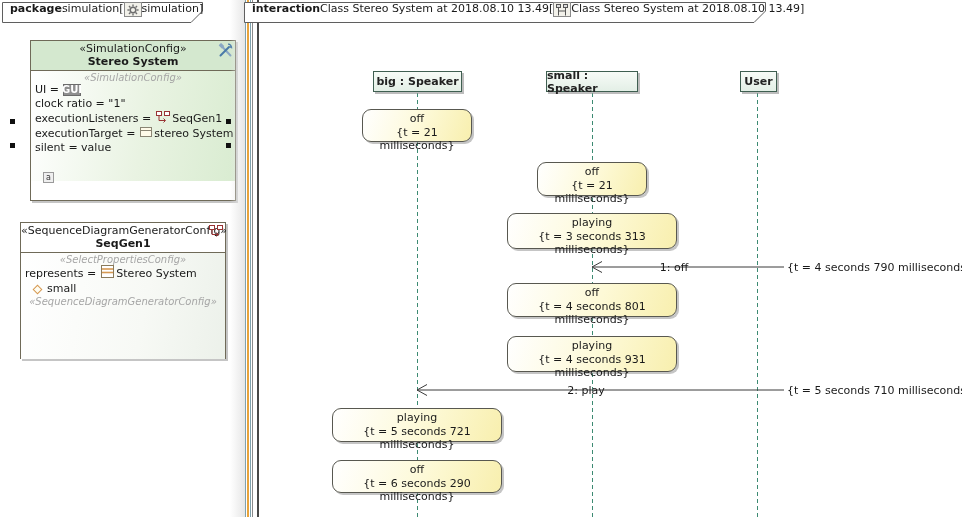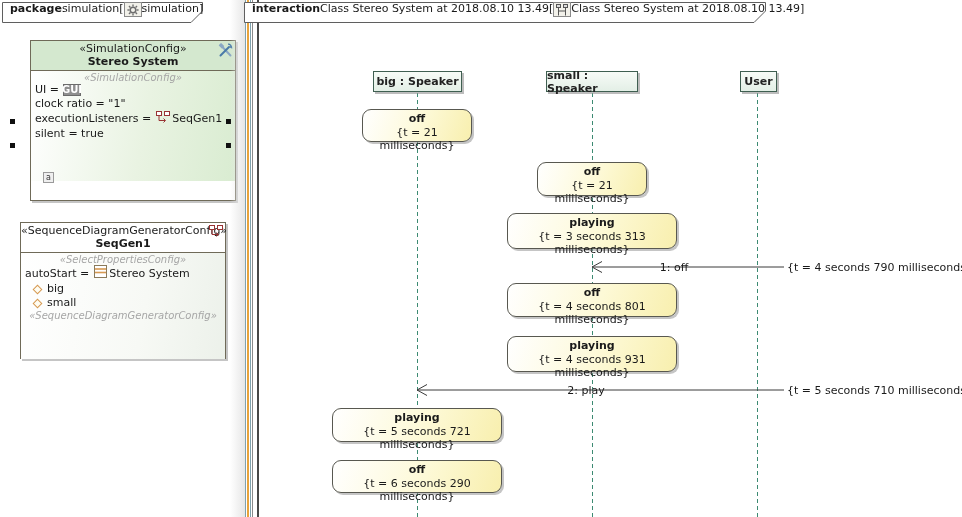--- a/index.html
+++ b/index.html
@@ -58,21 +58,21 @@
     text-align:center; color:#333; }
   
   .lifeline { position:absolute; top:93px; width:1px; height:424px;
     background:repeating-linear-gradient(to bottom,#3c8a72 0,#3c8a72 4px,transparent 4px,transparent 7px); }
   .ll-head { position:absolute; top:71px; height:21px; border:1px solid #3f5f51;
     background:linear-gradient(#f7fbf7,#e3efe6); box-shadow:2px 2px 0 rgba(145,145,145,.6);
     display:flex; align-items:center; justify-content:center; font-weight:bold; color:#222; }
   .state { position:absolute; border:1px solid #585850; border-radius:9px;
     background:linear-gradient(110deg,#ffffff 0%,#fdf9d6 55%,#f8efae 100%);
     box-shadow:2px 2px 0 rgba(140,140,140,.5); text-align:center; padding-top:2px; }
-  .state .s-name { font-weight:bold; line-height:14px; }
+  .state .s-name { font-weight:normal; line-height:14px; }
   .state .s-time { line-height:13px; }
   .msg-svg { position:absolute; }
   .msg-label { position:absolute; transform:translateX(-50%); white-space:nowrap;margin-top:10px; }
   .time-label { position:absolute; white-space:nowrap; line-height:13px; }
 </style>
 </head>
 <body>
 
 <div class="app">
 
@@ -133,21 +133,31 @@
           <span class="mini-icon">
             <svg width="14" height="12" viewBox="0 0 14 12">
               <rect x="0.5" y="0.5" width="5" height="4" fill="#fff" stroke="#993333"></rect>
               <rect x="8.5" y="0.5" width="5" height="4" fill="#fff" stroke="#993333"></rect>
               <path d="M3 5 v4.5 h6" fill="none" stroke="#993333"></path>
               <path d="M7.5 7.5 L9.5 9.5 L7.5 11.5" fill="none" stroke="#993333"></path>
             </svg>
           </span>
           <span>SeqGen1</span>
         </div>
-        <div class="prop-row">silent = true</div>
+        <div class="prop-row">
+          <span>executionTarget =</span>
+          <span class="mini-icon">
+            <svg width="12" height="10" viewBox="0 0 12 10">
+              <rect x="0.5" y="0.5" width="11" height="9" fill="#fffbe9" stroke="#8a8573"></rect>
+              <line x1="0.5" y1="3.5" x2="11.5" y2="3.5" stroke="#8a8573"></line>
+            </svg>
+          </span>
+          <span>stereo System</span>
+        </div>
+        <div class="prop-row">silent = value</div>
       </div>
       <span class="badge-a">a</span>
     </div>
 
     <div class="handle" style="left:10px;top:119px;"></div>
     <div class="handle" style="left:10px;top:143px;"></div>
     <div class="handle" style="left:226px;top:119px;"></div>
     <div class="handle" style="left:226px;top:143px;"></div>
 
     <div class="cfg-box box2">
@@ -159,33 +169,29 @@
             <rect x="0.5" y="0.5" width="5" height="4" fill="#fff" stroke="#993333"></rect>
             <rect x="8.5" y="0.5" width="5" height="4" fill="#fff" stroke="#993333"></rect>
             <path d="M3 5 v4.5 h6" fill="none" stroke="#993333"></path>
             <path d="M7.5 7.5 L9.5 9.5 L7.5 11.5" fill="none" stroke="#993333"></path>
           </svg>
         </span>
       </div>
       <div class="cfg-body">
         <div class="body-stereo">«SelectPropertiesConfig»</div>
         <div class="prop-row">
-          <span>autoStart =</span>
+          <span>represents =</span>
           <span class="mini-icon">
             <svg width="13" height="13" viewBox="0 0 13 13">
               <rect x="0.5" y="0.5" width="12" height="12" fill="#fff" stroke="#8a7a5a"></rect>
               <line x1="1" y1="4" x2="12" y2="4" stroke="#d69952" stroke-width="1.6"></line>
               <line x1="1" y1="7.5" x2="12" y2="7.5" stroke="#d69952" stroke-width="1.6"></line>
             </svg>
           </span>
           <span>Stereo System</span>
-        </div>
-        <div class="prop-row indent">
-          <span class="diamond"></span>
-          <span>big</span>
         </div>
         <div class="prop-row indent">
           <span class="diamond"></span>
           <span>small</span>
         </div>
         <div class="body-stereo">«SequenceDiagramGeneratorConfig»</div>
       </div>
     </div>
 
     <div class="edge-fade"></div>

